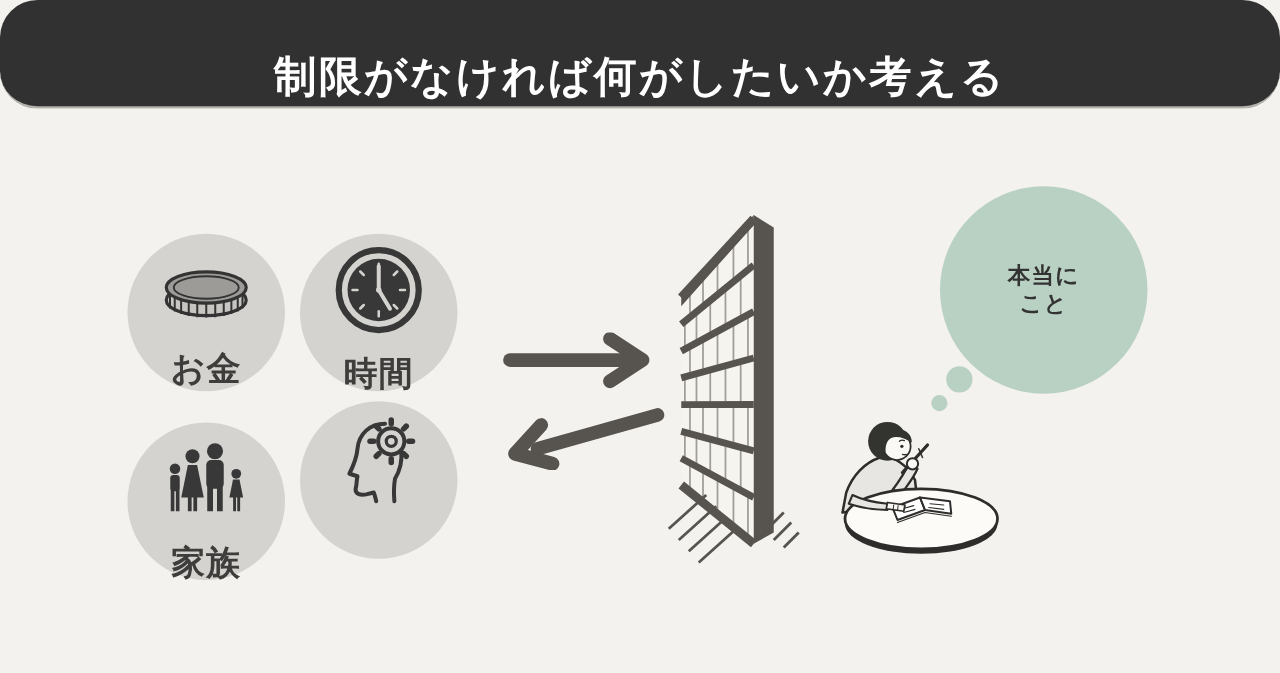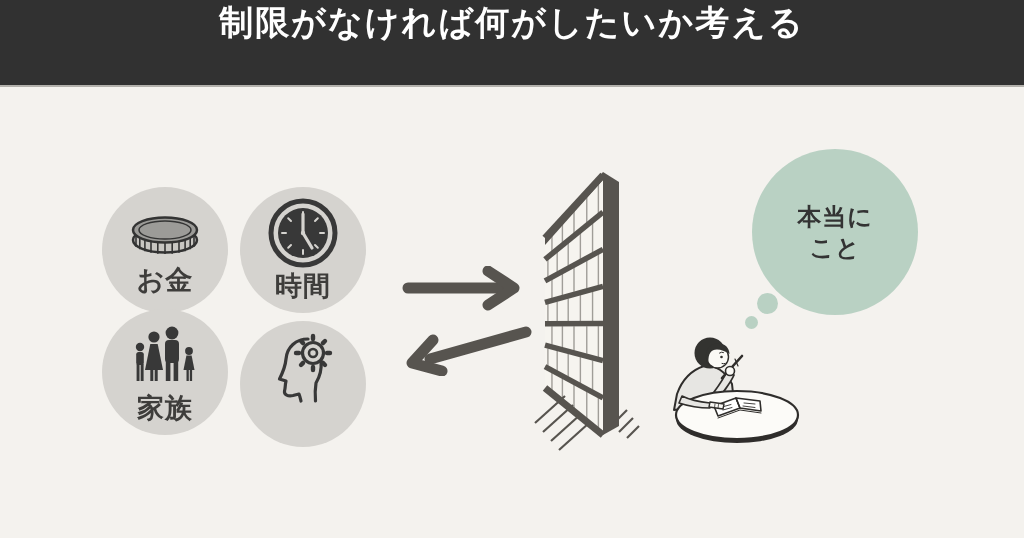--- a/index.html
+++ b/index.html
@@ -5,52 +5,52 @@
   * { margin:0; padding:0; box-sizing:border-box; }
   html,body { width:1024px; height:538px; overflow:hidden; }
   body {
     font-family:"Liberation Sans","DejaVu Sans",sans-serif;
     background:#f4f2ee;
     position:relative;
   }
   .header {
     position:absolute; left:0; top:0; width:1024px; height:87px;
     background:#313131; border-bottom:2px solid #b3b1ac;
-    display:flex; align-items:flex-start; justify-content:center;
+    display:flex; align-items:flex-end; justify-content:center;border-radius:30px;
   }
   .header h1 {
     color:#ffffff; font-size:34px; font-weight:bold; letter-spacing:2px;
   }
   .canvas { position:absolute; left:0; top:89px; width:1024px; height:449px; }
 
   
   .circle {
     position:absolute; width:126px; height:126px; border-radius:50%;
     background:#d5d3cf; display:flex; flex-direction:column;
     align-items:center; justify-content:flex-start;
   }
   .circle .icon-wrap { height:76px; display:flex; align-items:center; justify-content:center; margin-top:8px; }
-  .circle .lbl { font-size:27px; font-weight:bold; color:#3e3d3b; letter-spacing:1px; line-height:1; margin-top:2px; }
+  .circle .lbl { font-size:27px; font-weight:bold; color:#3e3d3b; letter-spacing:1px; line-height:1; margin-top:17px; }
   .c-money  { left:102px; top:98px; }
   .c-time   { left:240px; top:98px;font-family:Liberation Serif, serif; }
-  .c-family { left:102px; top:220px; }
+  .c-family { left:102px; top:249px; }
   .c-skill  { left:240px; top:232px; }
   .c-money .icon-wrap { margin-top:16px; height:62px; }
 
   .arrows { position:absolute; left:398px; top:177px; width:140px; height:110px; }
   .wall   { position:absolute; left:533px; top:69px;  width:110px; height:310px; }
   .person { position:absolute; left:652px; top:237px; width:150px; height:125px; }
 
   
   .bubble {
     position:absolute; left:752px; top:60px; width:166px; height:166px;
     border-radius:50%; background:#b9d1c3;
     display:flex; flex-direction:column; align-items:center; justify-content:center;
   }
-  .bubble .line { font-size:24px; font-weight:bold; color:#333333; line-height:1.3; letter-spacing:1px; }
+  .bubble .line { font-size:18px; font-weight:bold; color:#333333; line-height:1.3; letter-spacing:1px; }
   .dot { position:absolute; border-radius:50%; background:#b9d1c3; }
   .dot-mid   { left:757px; top:204px; width:21px; height:21px; }
   .dot-small { left:745px; top:227px; width:13px; height:13px; }
 
   svg { display:block; }
 </style>
 </head>
 <body>
 
 <div class="header">

